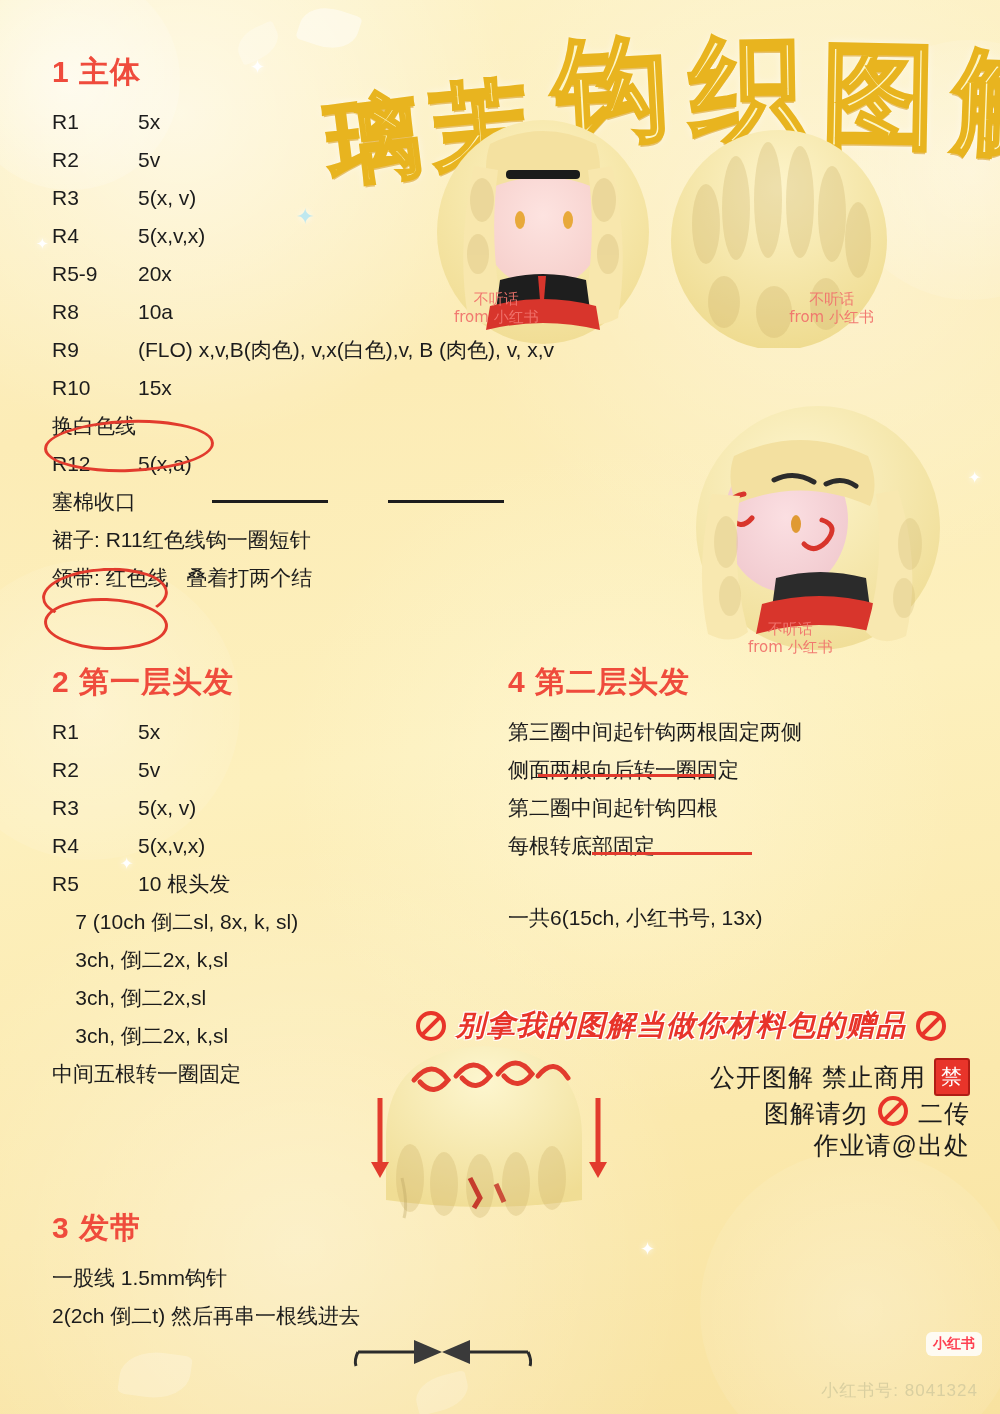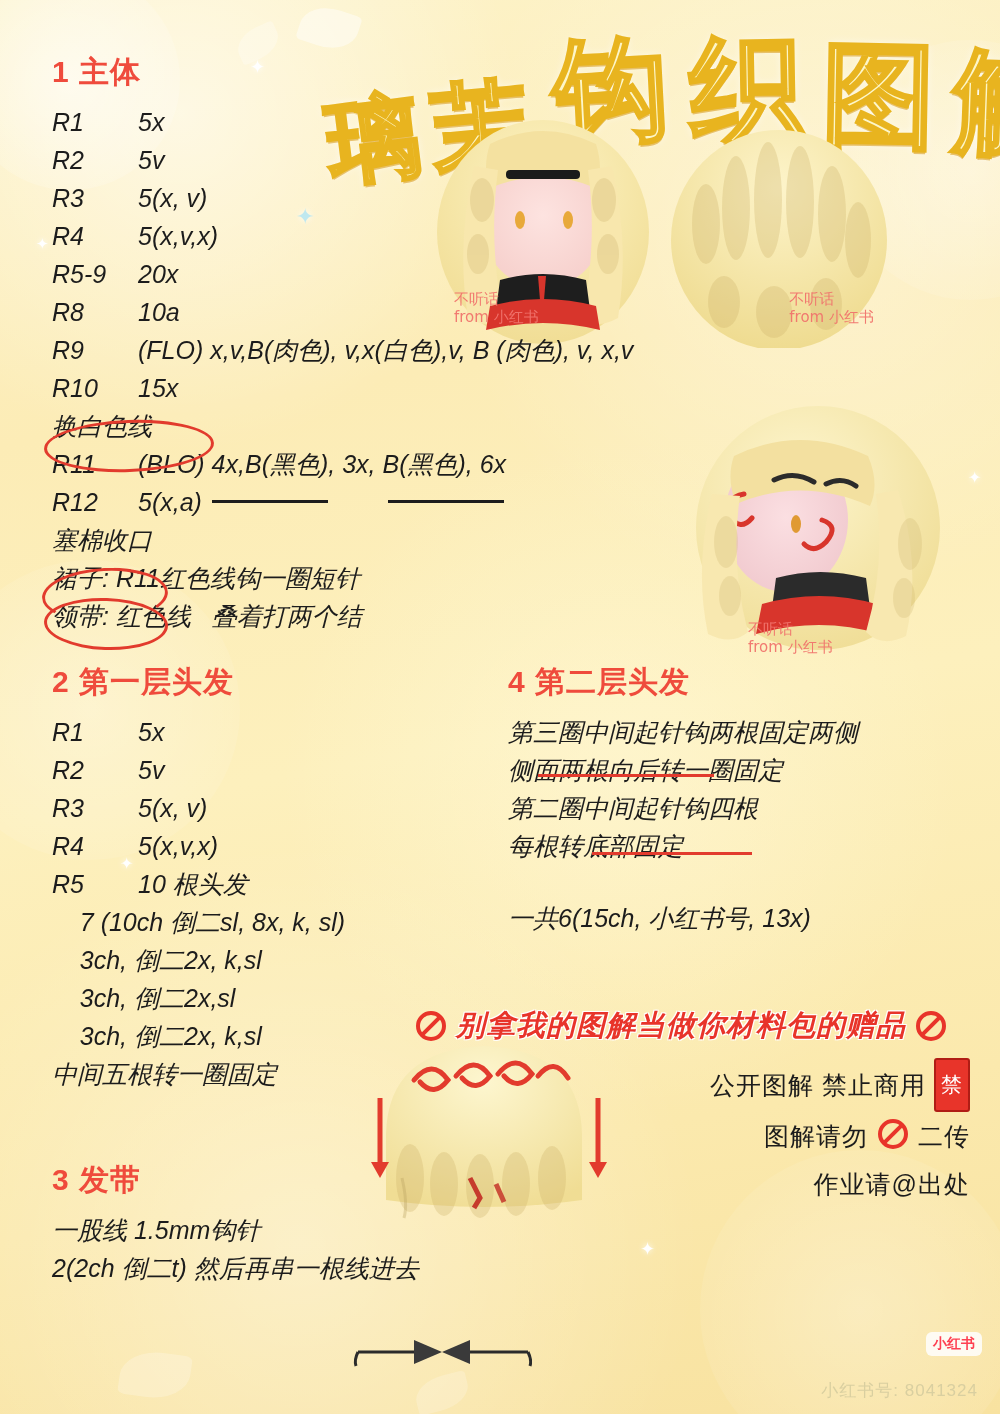--- a/index.html
+++ b/index.html
@@ -67,24 +67,23 @@
 
   
   .section-head {
     color: #ef4b3c;
     font-weight: bold;
     font-size: 30px;
     letter-spacing: 1px;
   }
   .body-line {
     color: #1c1c1c;
-    font-size: 25px;
+    font-size: 21px;
     line-height: 38px;
     white-space: pre;
-    font-style: italic;
   }
   .mono-label {
     display: inline-block;
     width: 86px;
   }
   .rowline {
     display: flex;
     align-items: baseline;
   }
 
@@ -102,35 +101,35 @@
   }
   #block-hair2 {
     position: absolute;
     left: 508px;
     top: 662px;
     width: 470px;
   }
   #block-band {
     position: absolute;
     left: 52px;
-    top: 1160px;
+    top: 1208px;
     width: 520px;
   }
   #block-notice {
     position: absolute;
     left: 640px;
     top: 1058px;
     width: 330px;
     text-align: right;
   }
 
   .notice-line {
     color: #1c1c1c;
     font-size: 25px;
-    line-height: 48px;
+    line-height: 32px;
     letter-spacing: 1px;
   }
   .badge-ban {
     display: inline-block;
     background: #e8342a;
     color: #fff;
     font-size: 21px;
     padding: 1px 5px;
     border: 2px solid #b01d15;
     border-radius: 3px;
@@ -200,21 +199,21 @@
   
   .photo {
     position: absolute;
     overflow: hidden;
   }
   .watermark {
     position: absolute;
     color: #f1746d;
     font-size: 15px;
     line-height: 18px;
-    text-align: left;
+    text-align: center;
     font-family: "DejaVu Sans", "Liberation Sans", sans-serif;
     opacity: 0.95;
   }
   #xhs-logo {
     position: absolute;
     right: 18px;
     bottom: 58px;
     background: #ffffff;
     color: #ff2442;
     font-size: 14px;
@@ -435,24 +434,20 @@
         <span class="body-line">(FLO) x,v,B(肉色), v,x(白色),v, B (肉色), v, x,v</span>
       </div>
     <div class="rowline">
         <span class="body-line mono-label">R10</span>
         <span class="body-line">15x</span>
       </div>
     <div class="rowline">
         <span class="body-line">换白色线</span>
       </div>
     <div class="rowline">
-        <span class="body-line mono-label">R11</span>
-        <span class="body-line">(BLO) 4x,B(黑色), 3x, B(黑色), 6x</span>
-      </div>
-    <div class="rowline">
         <span class="body-line mono-label">R12</span>
         <span class="body-line">5(x,a)</span>
       </div>
     <div class="rowline">
         <span class="body-line">塞棉收口</span>
       </div>
     <div class="rowline">
         <span class="body-line">裙子: R11红色线钩一圈短针</span>
       </div>
     <div class="rowline">

